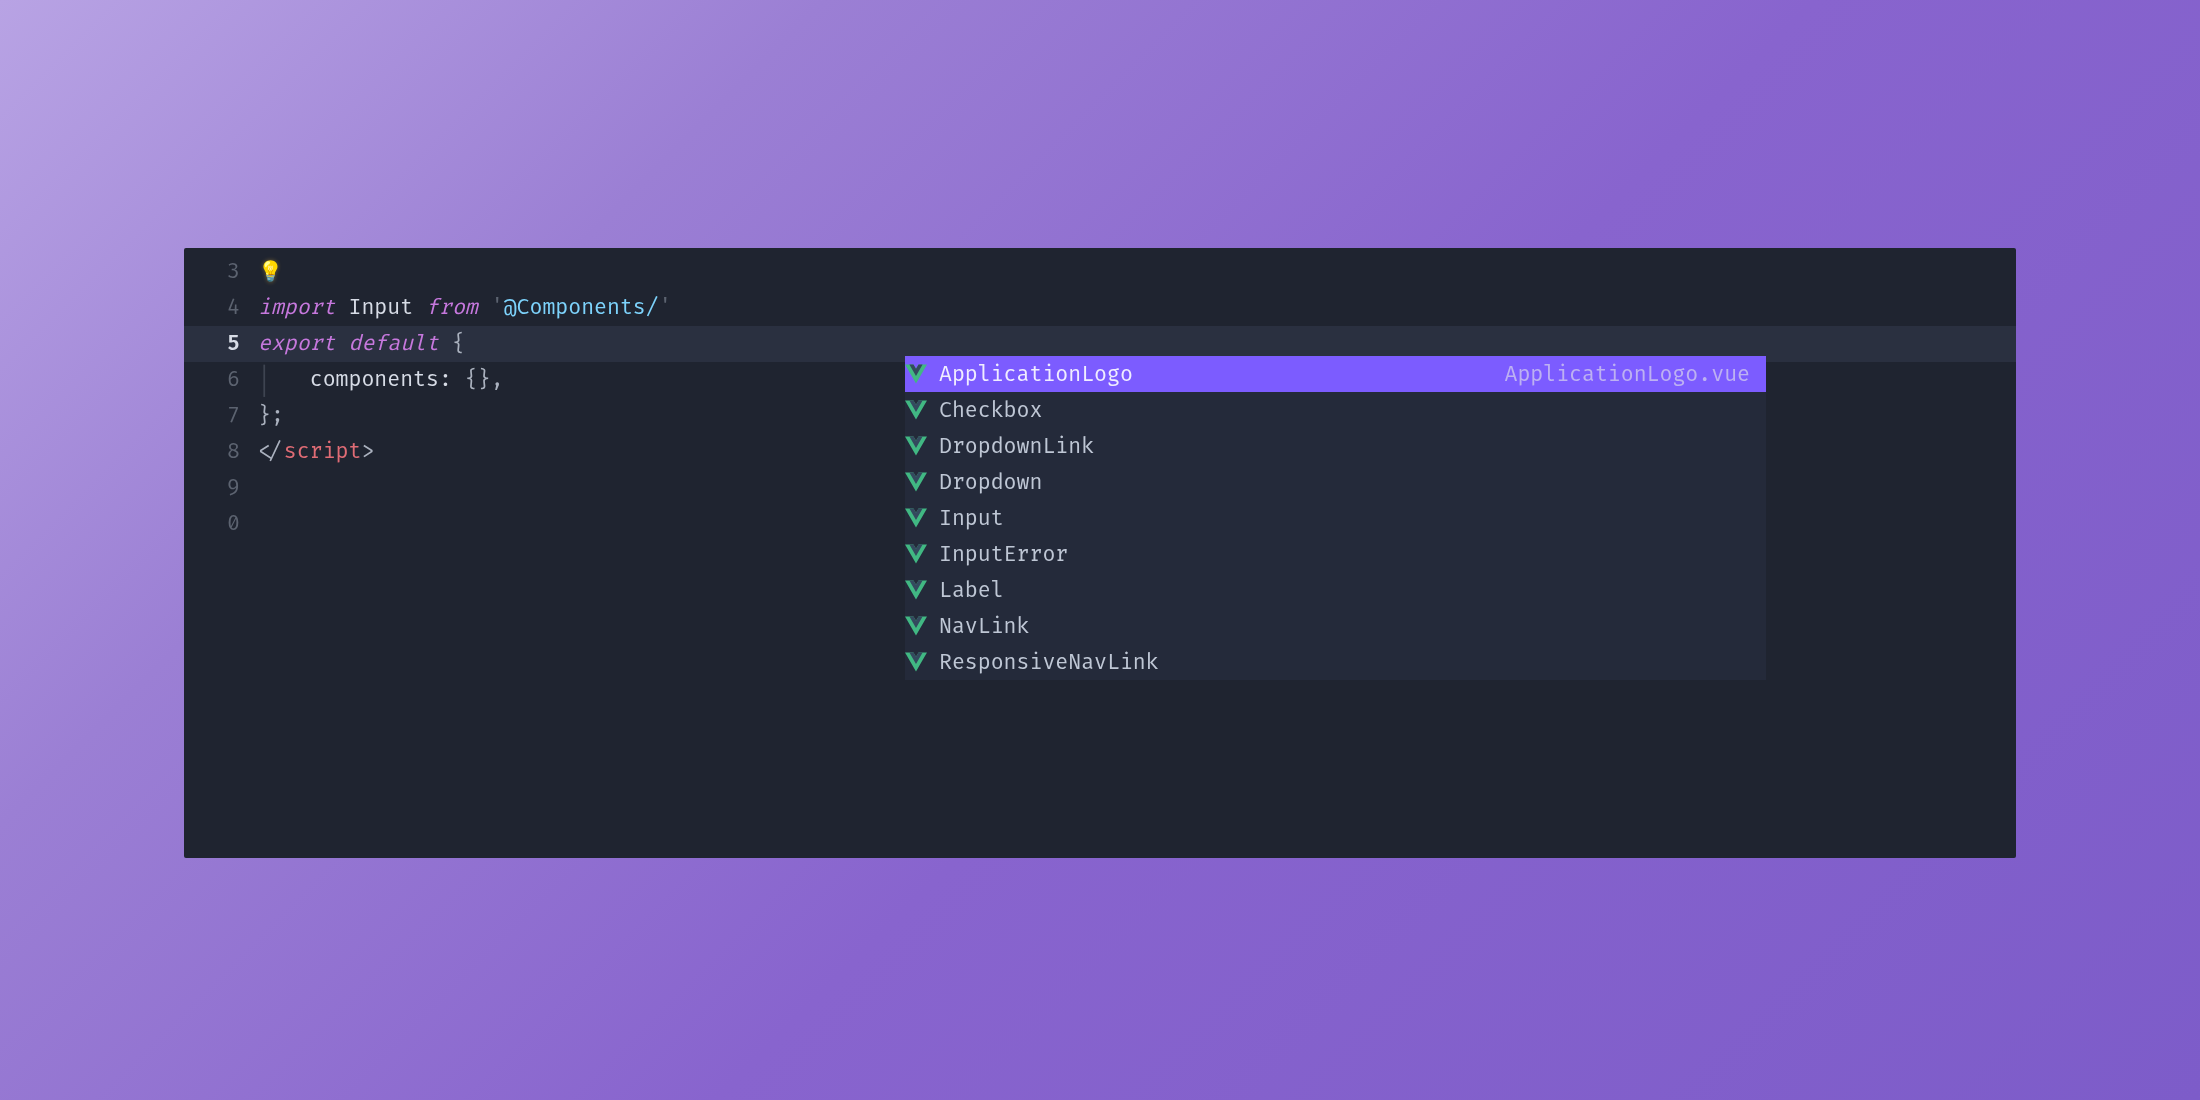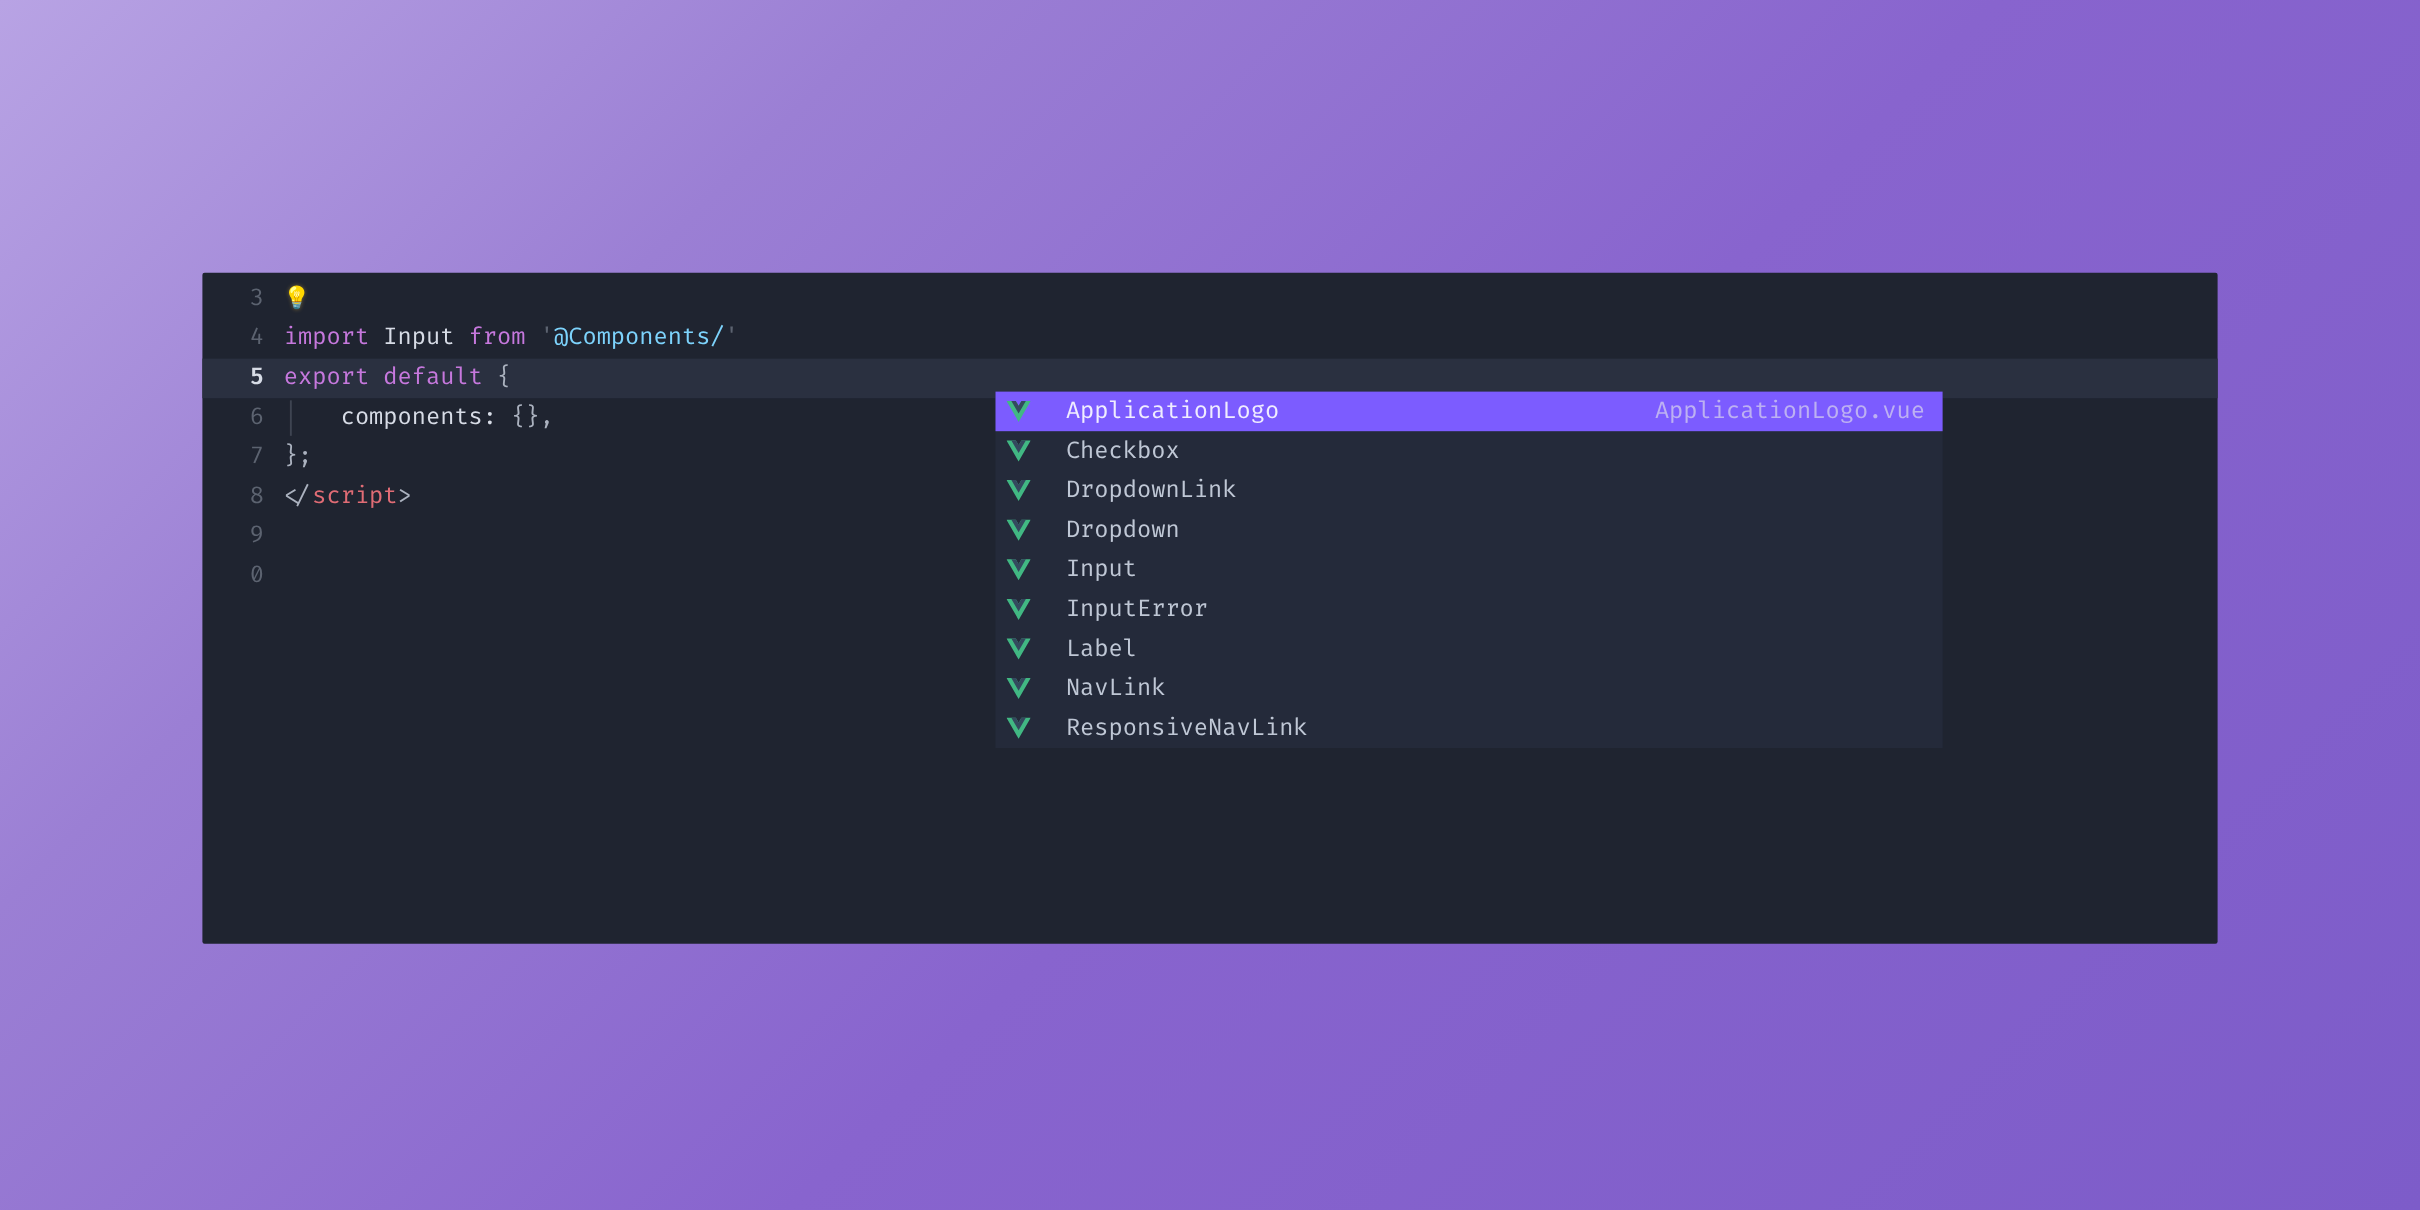--- a/index.html
+++ b/index.html
@@ -48,44 +48,42 @@
   .active-line-bg {
     position: absolute;
     left: 0; right: 0;
     top: 78px;
     height: 36px;
     background: #2a3040;
     z-index: 1;
   }
   .tok-punc     { color: #abb2bf; }
   .tok-tag      { color: #e06c75; }
-  .tok-kw       { color: #c678dd; }
+  .tok-kw       { color: #c678dd; font-style: italic; }
   .tok-ident    { color: #d7dce6; }
   .tok-str      { color: #7dd3fc; }
   .tok-strq     { color: #5c6370; }
   .tok-guide    { color: #3e4451; }
   .bulb { display:inline-block; font-size:20px; line-height:36px; vertical-align:middle; filter:drop-shadow(0 0 2px rgba(255,200,60,0.4)); }
 
   .autocomplete {
     position: absolute;
     left: 721px;
     top: 108px;
     width: 861px;
     background: #242a3a;
     z-index: 10;
     font-size: 21px;
   }
   .ac-item {
     height: 36px;
     display: flex;
     align-items: center;
-    padding-left: 10px;
     color: #bfc7d5;
     cursor: pointer;
-    gap: 20px;
   }
   .ac-item.selected {
     background: #7c5cff;
     color: #f0edff;
   }
   .ac-label { flex: 0 0 auto; }
   .ac-detail { margin-left: auto; padding-right: 16px; color: #c9c0f0; opacity:0.85; }
   .vue-icon {
     width: 22px; height: 22px; margin-right: 12px; flex: 0 0 22px;
   }

